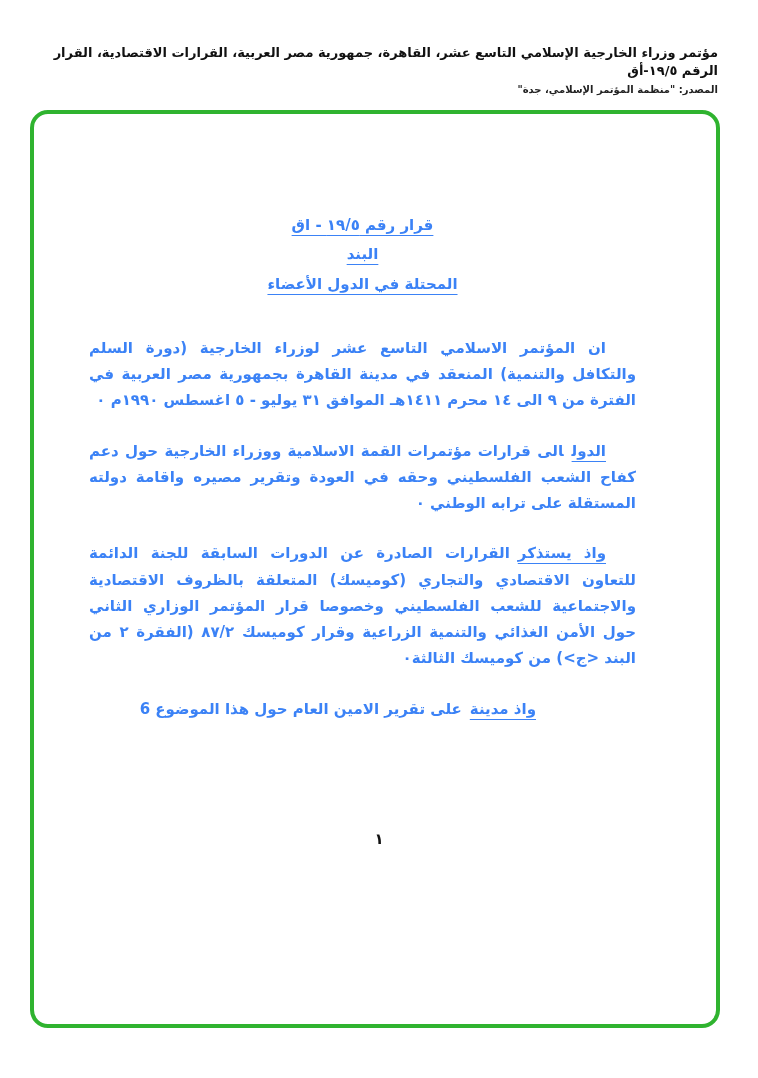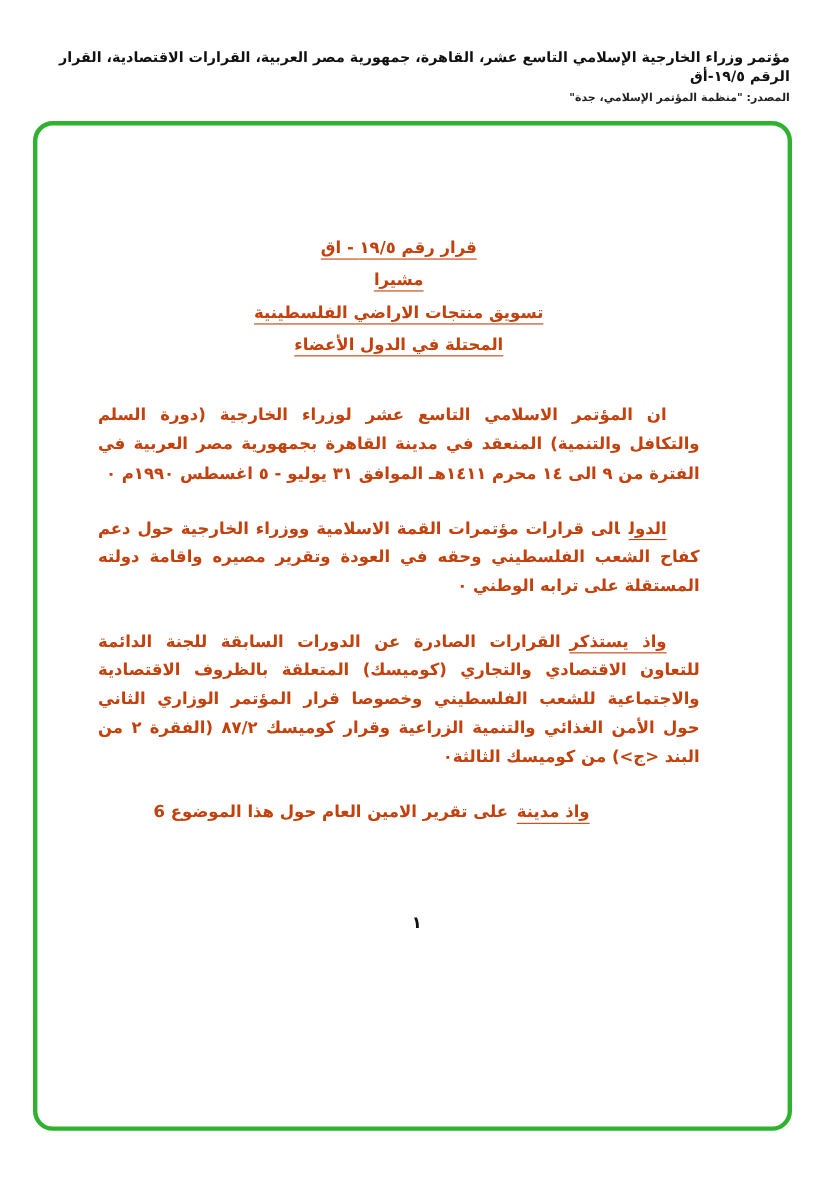--- a/index.html
+++ b/index.html
@@ -51,21 +51,21 @@
     background: #ffffff;
     box-sizing: border-box;
   }
   
   .doc-body {
     position: absolute;
     top: 95px;
     left: 55px;
     right: 80px;
     direction: rtl;
-    color: #c2410c;
+    color: #3b82f6;
     font-weight: bold;
     font-size: 15px;
     line-height: 1.75;
     text-align: justify;
   }
   .title-block {
     text-align: center;
     margin-bottom: 38px;
   }
   .title-line {
@@ -113,22 +113,21 @@
   <div class="meta-header">
     <div class="meta-line-1">مؤتمر وزراء الخارجية الإسلامي التاسع عشر، القاهرة، جمهورية مصر العربية، القرارات الاقتصادية، القرار الرقم ١٩/٥-أق</div>
     <div class="meta-line-2">المصدر:  "منظمة المؤتمر الإسلامي، جدة"</div>
   </div>
 
   <div class="scan-frame">
     <div class="doc-body">
 
       <div class="title-block">
         <div class="title-line"><span>قرار رقم ١٩/٥ - اق</span></div>
-        <div class="title-line"><span>مشيرا</span></div>
-        <div class="title-line"><span>تسويق منتجات الاراضي الفلسطينية</span></div>
+        <div class="title-line"><span>البند</span></div>
         <div class="title-line"><span>المحتلة في الدول الأعضاء</span></div>
       </div>
 
       <p class="doc-paragraph"><span class="lead"></span><span>ان المؤتمر الاسلامي التاسع عشر لوزراء الخارجية (دورة السلم والتكافل والتنمية) المنعقد في مدينة القاهرة بجمهورية مصر العربية في الفترة من ٩ الى ١٤ محرم ١٤١١هـ الموافق ٣١ يوليو - ٥ اغسطس ١٩٩٠م ٠</span></p>
 
       <p class="doc-paragraph"><span class="lead">الدول</span><span>الى قرارات مؤتمرات القمة الاسلامية ووزراء الخارجية حول دعم كفاح الشعب الفلسطيني وحقه في العودة وتقرير مصيره واقامة دولته المستقلة على ترابه الوطني ٠</span></p>
 
 
 
       <p class="doc-paragraph"><span class="lead">واذ يستذكر</span><span>القرارات الصادرة عن الدورات السابقة للجنة الدائمة للتعاون الاقتصادي والتجاري (كوميسك) المتعلقة بالظروف الاقتصادية والاجتماعية للشعب الفلسطيني وخصوصا قرار المؤتمر الوزاري الثاني حول الأمن الغذائي والتنمية الزراعية وقرار كوميسك ٨٧/٢ (الفقرة ٢ من البند &lt;ج&gt;) من كوميسك الثالثة٠</span></p>

